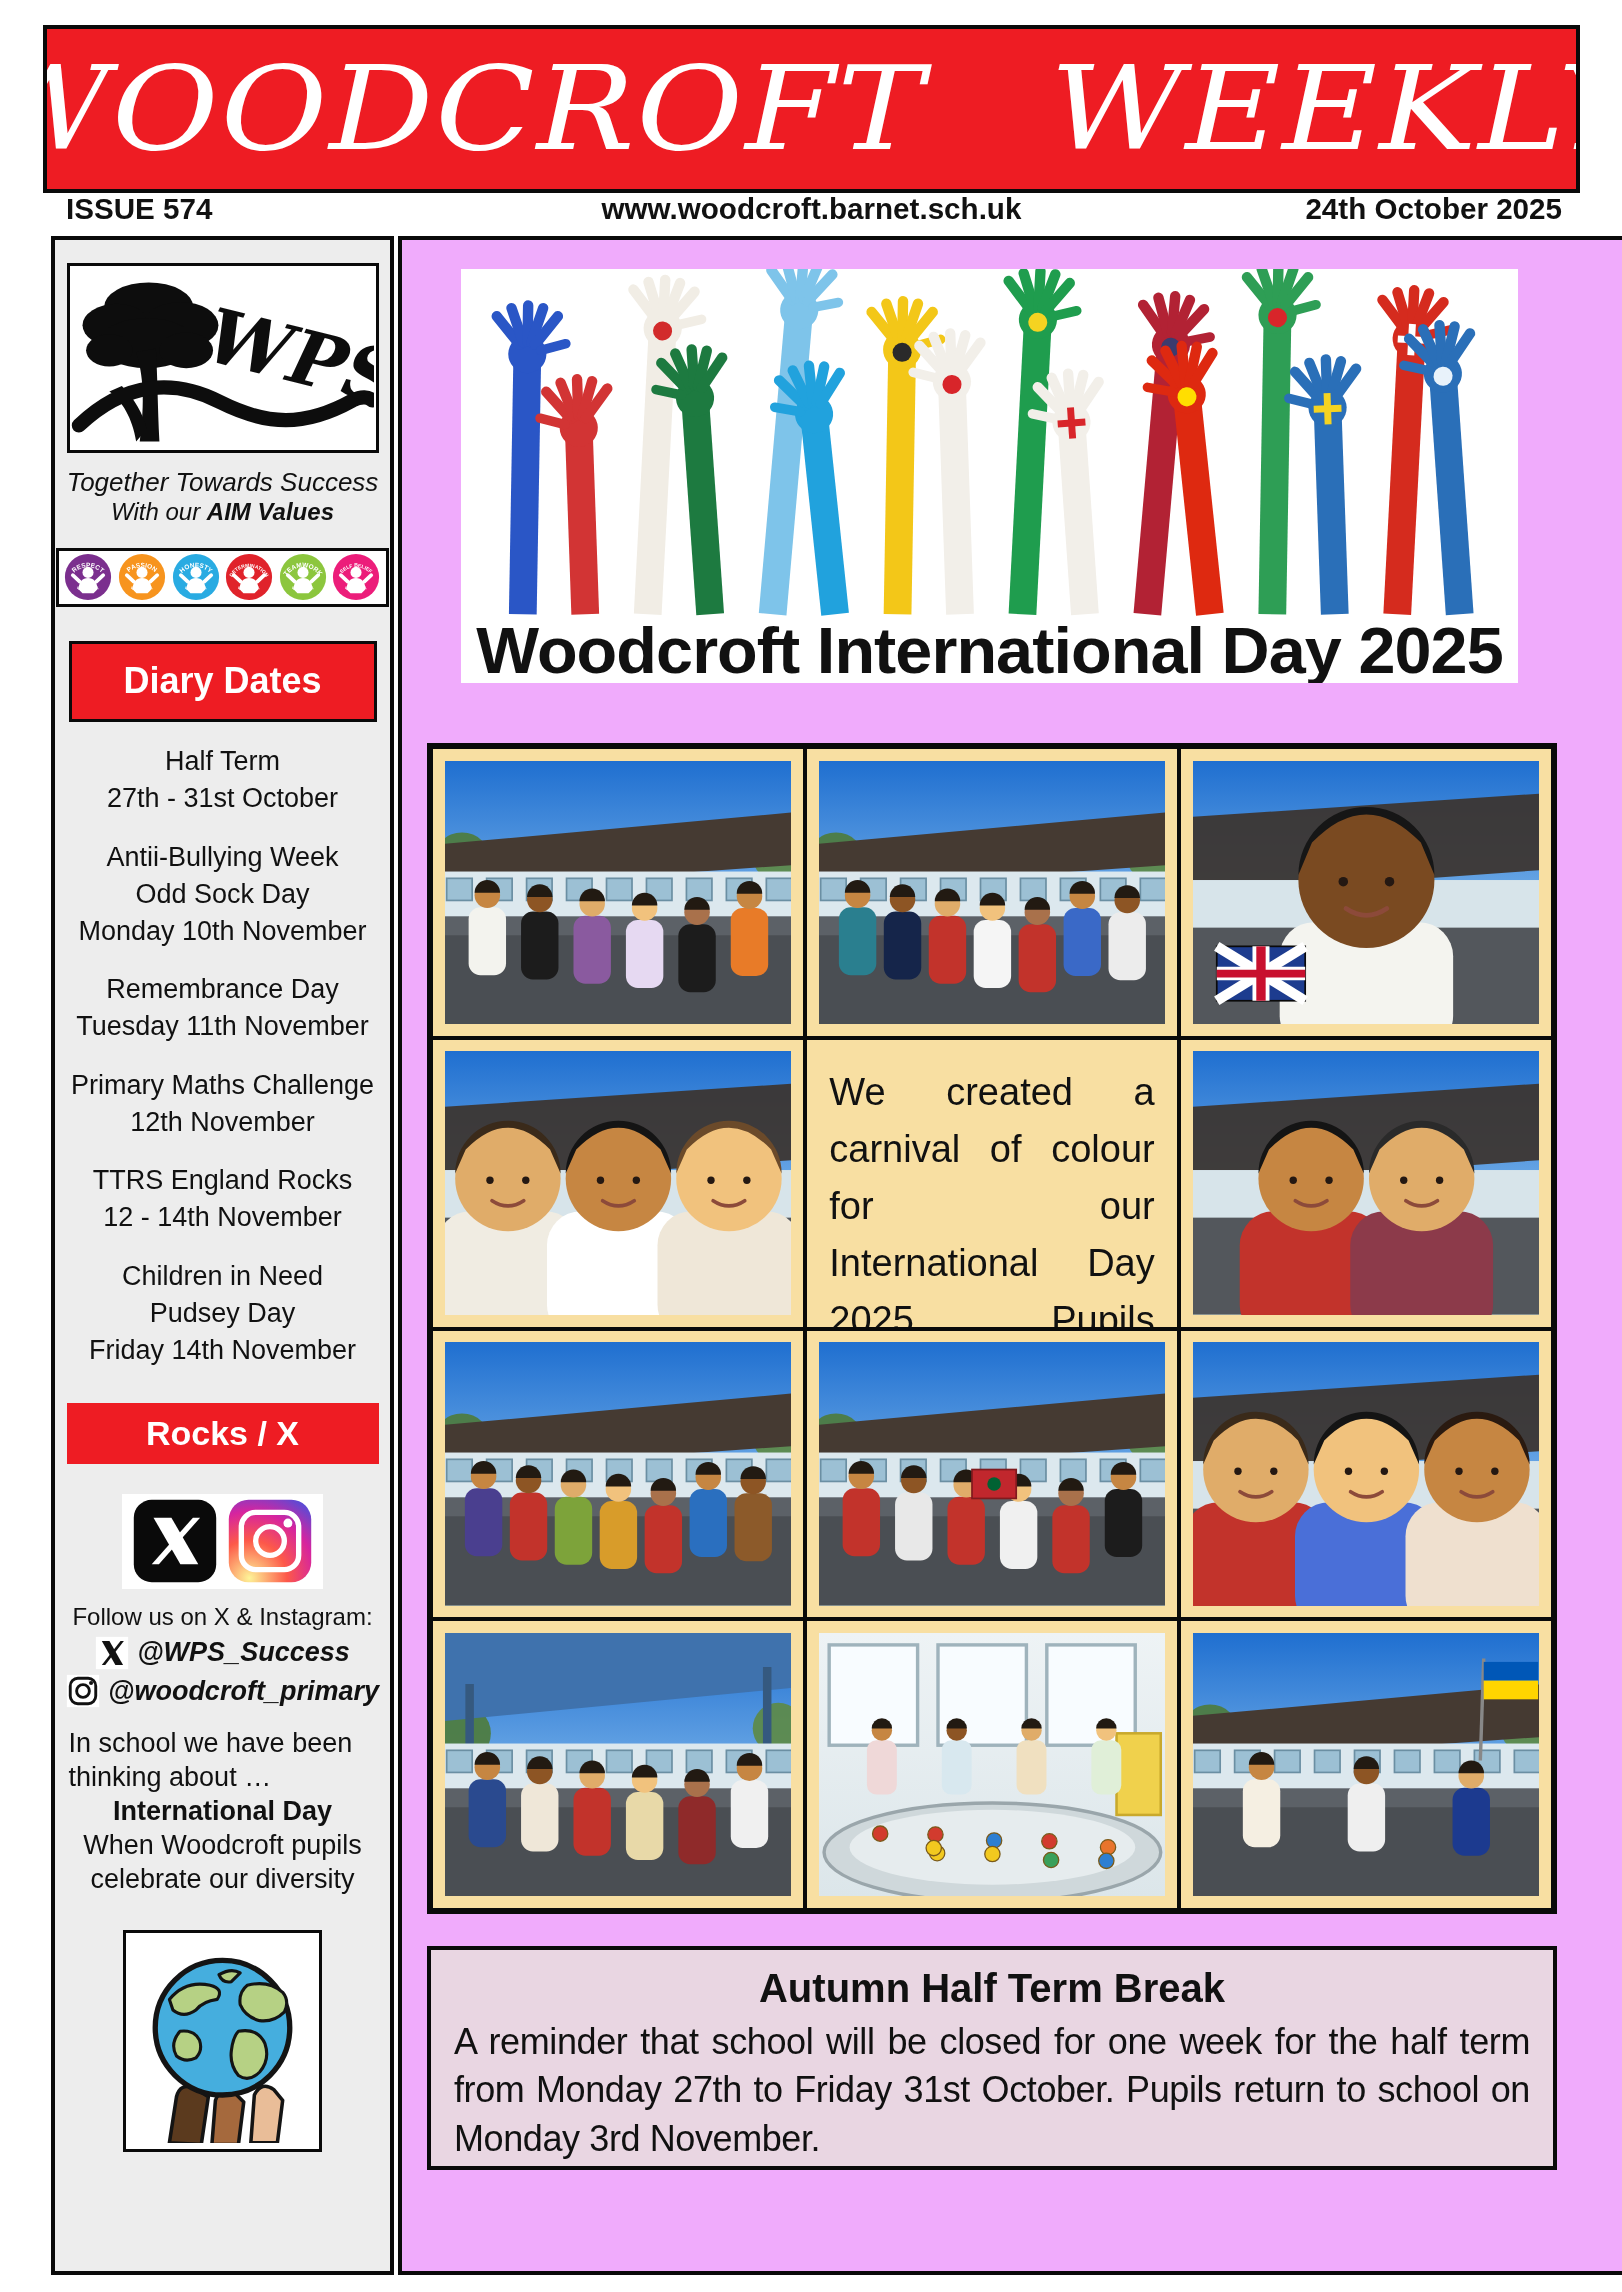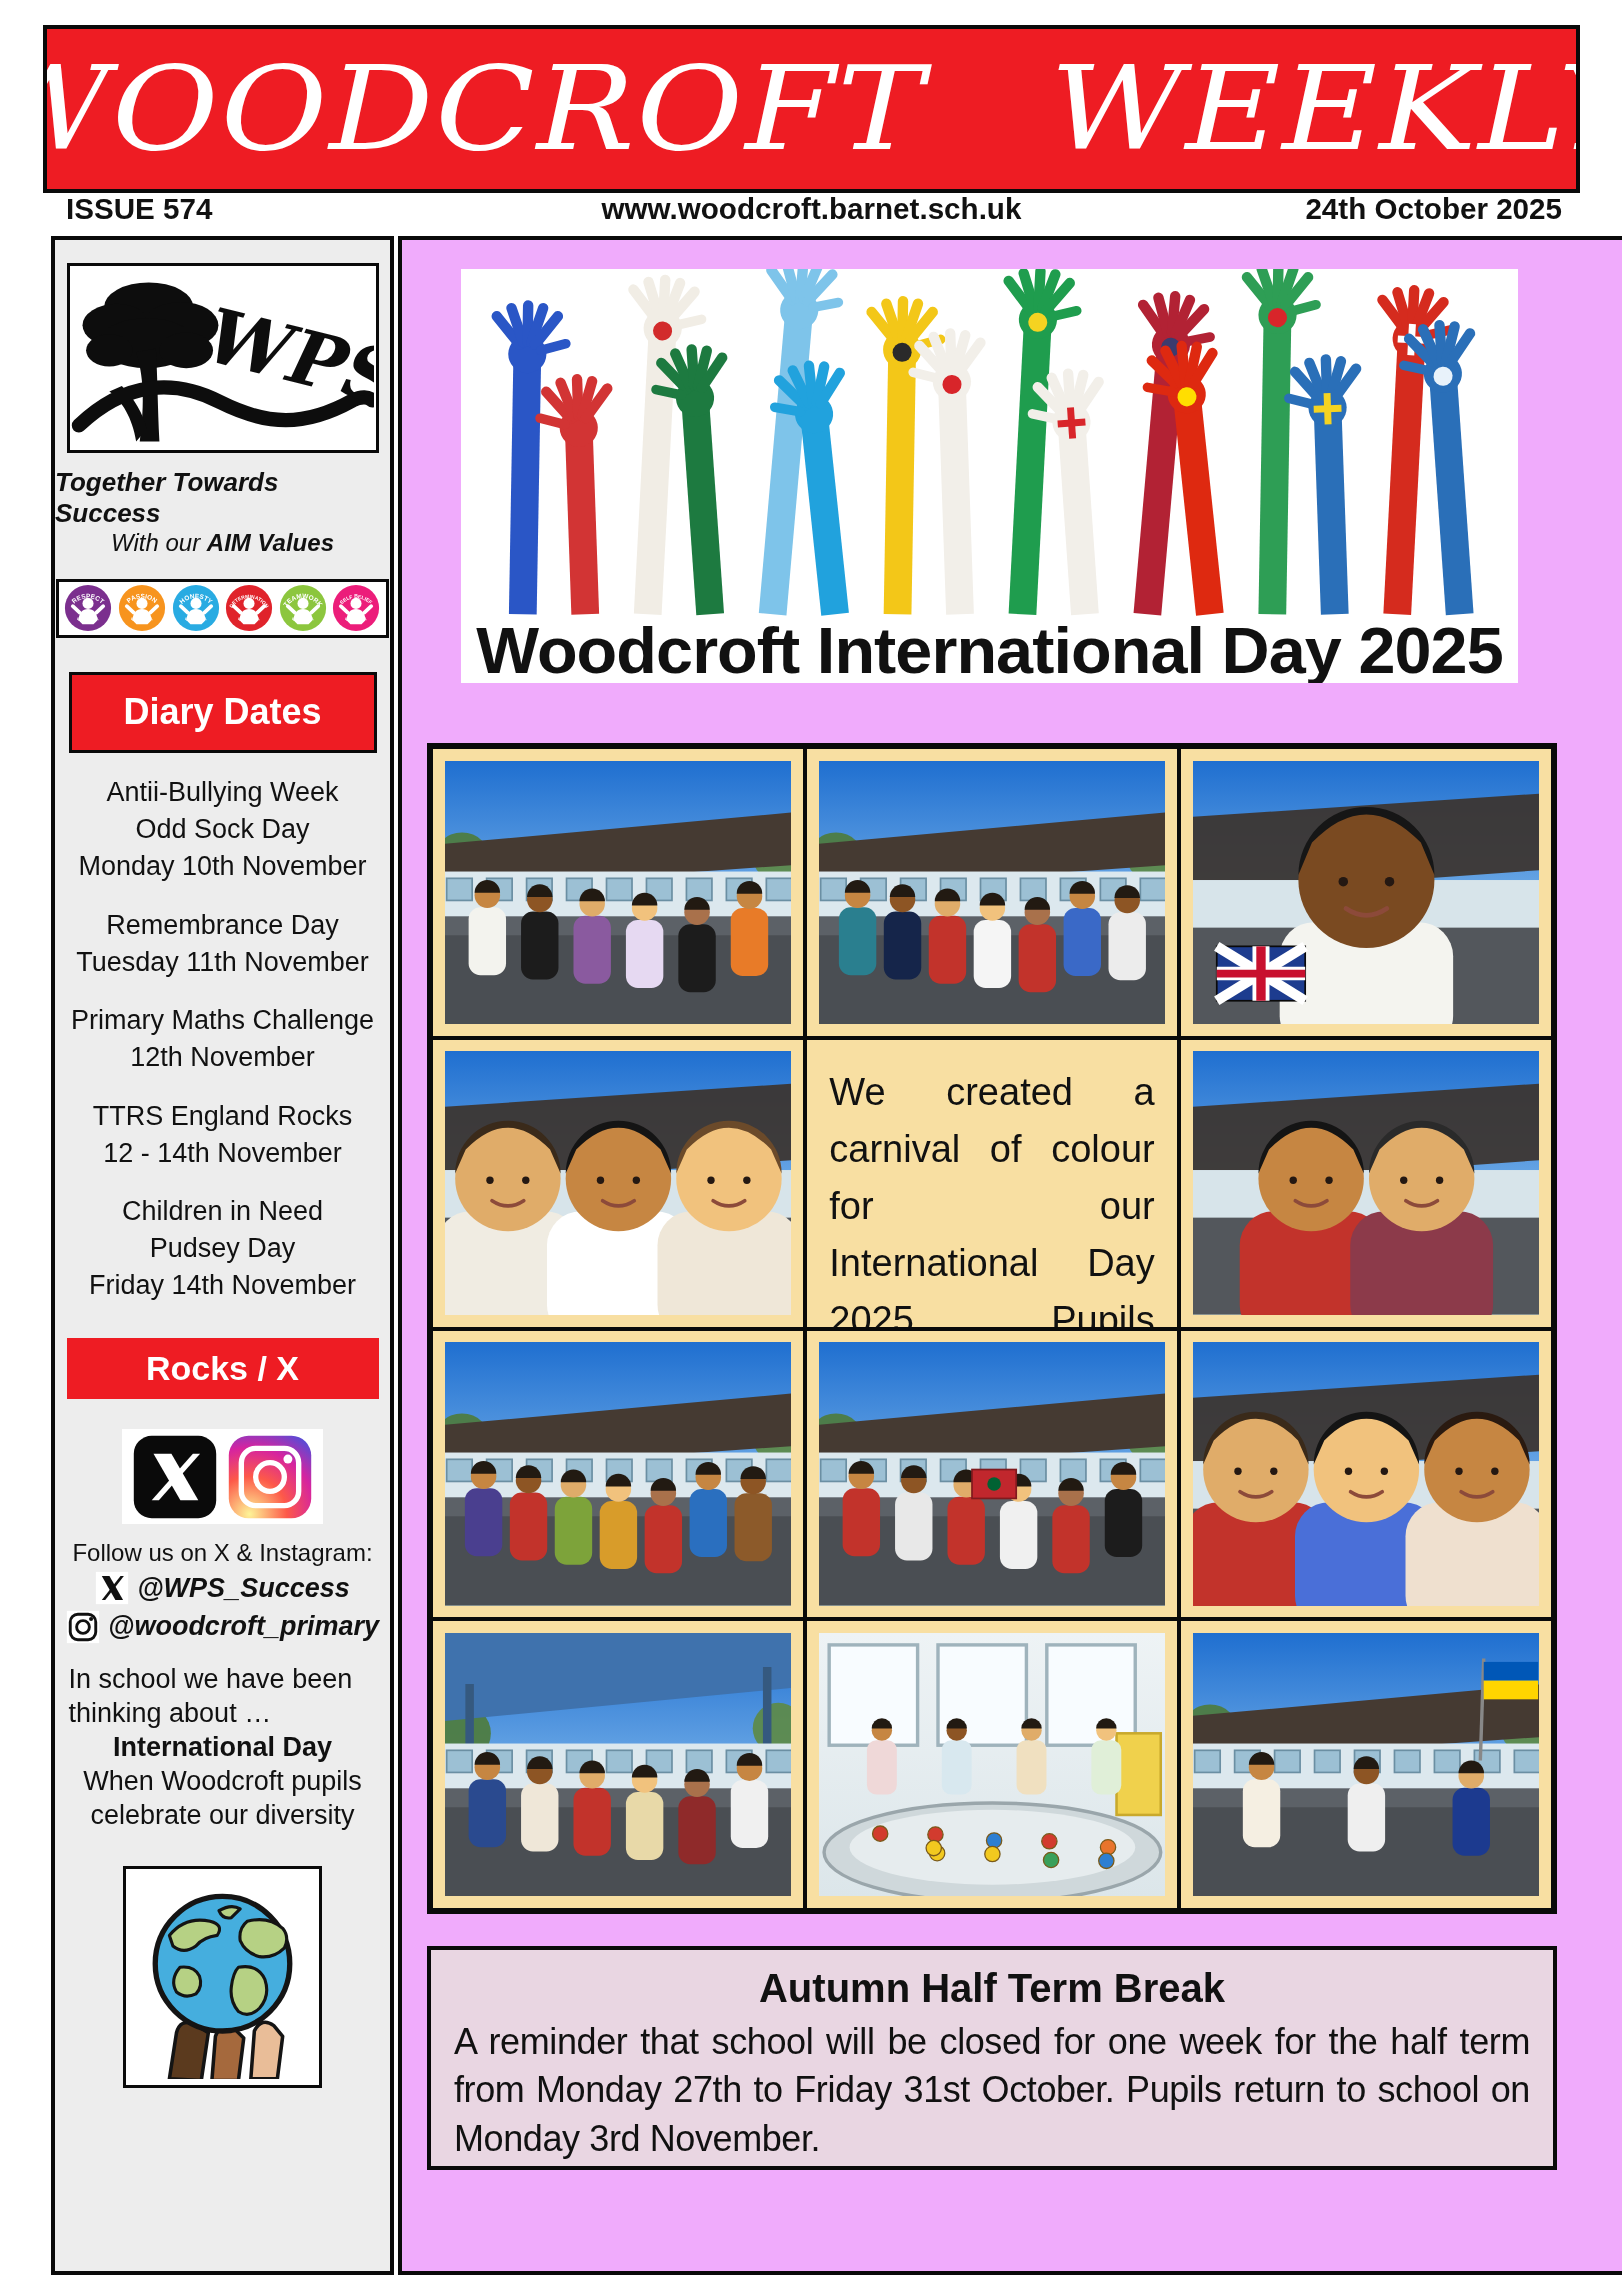--- a/index.html
+++ b/index.html
@@ -28,21 +28,21 @@
   
   .sidebar {
     position:absolute; left:51px; top:236px; width:343px; height:2039px;
     background:#ededed; border:4.5px solid #0a0a0a;
     display:flex; flex-direction:column; align-items:center;
   }
   .logo-box {
     margin-top:23px; width:312px; height:190px; background:#fff;
     border:3.6px solid #0a0a0a; overflow:hidden;
   }
-  .motto1 { margin-top:14.3px; font-size:26px; font-weight:bold; font-style:italic; }
+  .motto1 { margin-top:14.3px; font-size:26px; font-weight:normal; font-style:italic; }
   .motto2 { font-size:24px; font-style:italic; }
   .motto2 b { font-style:italic; }
   .values-strip {
     margin-top:21.5px; width:333px; height:59px; background:#fff;
     border:3.6px solid #0a0a0a; display:flex; align-items:center;
     justify-content:space-around; padding:0 2.7px;
   }
   .red-box {
     background:#ee1c23; color:#fff; font-weight:bold;
     display:flex; align-items:center; justify-content:center;
@@ -192,20 +192,24 @@
         <text fill="#fff" font-size="4" font-weight="bold"><textPath href="#arcB5" startOffset="50%" text-anchor="middle" xlink:href="#arcB5">WOODCROFT</textPath></text>
         <circle cx="26" cy="21" r="6" fill="#fff"></circle>
         <path d="M26 27 C20 27 16.5 31 15.5 39 L20 43.5 L32 43.5 L36.5 39 C35.5 31 32 27 26 27 Z" fill="#fff"></path>
         <path d="M17 31 L9.5 24 M35 31 L42.5 24" stroke="#fff" stroke-width="4" stroke-linecap="round" fill="none"></path>
       </svg>
     </div>
 
   <div class="red-box diary-header">Diary Dates</div>
   <div class="diary">
       <div class="diary-group">
+        <div>Half Term</div>
+        <div>27th - 31st October</div>
+      </div>
+      <div class="diary-group">
         <div>Antii-Bullying Week</div>
         <div>Odd Sock Day</div>
         <div>Monday 10th November</div>
       </div>
       <div class="diary-group">
         <div>Remembrance Day</div>
         <div>Tuesday 11th November</div>
       </div>
       <div class="diary-group">
         <div>Primary Maths Challenge</div>

